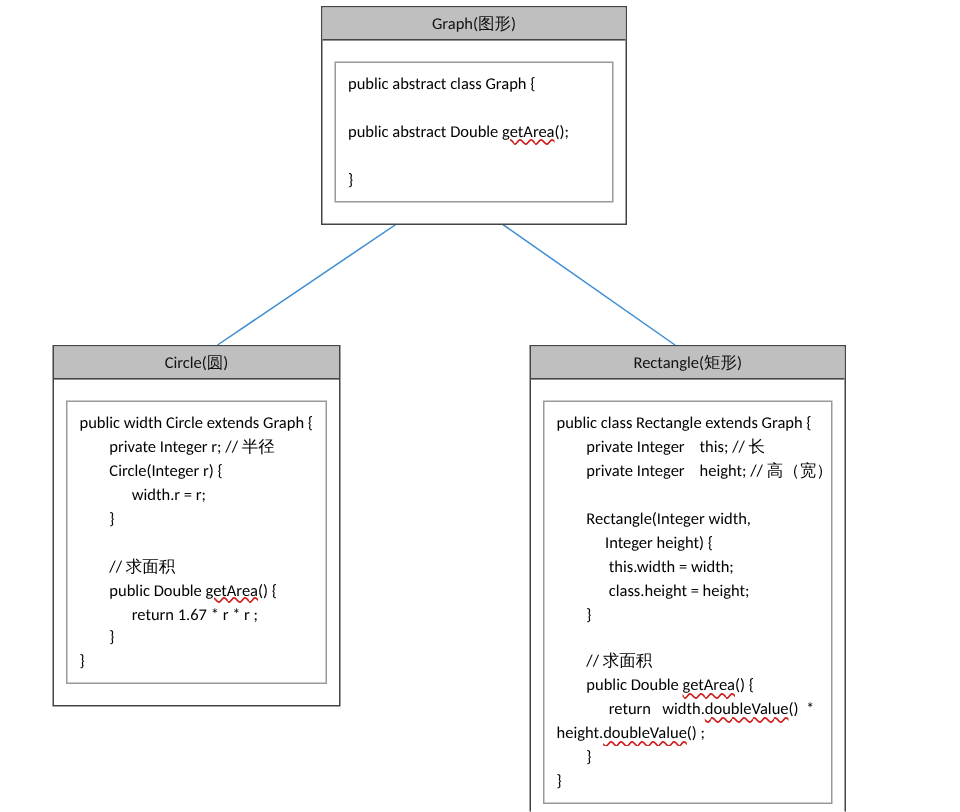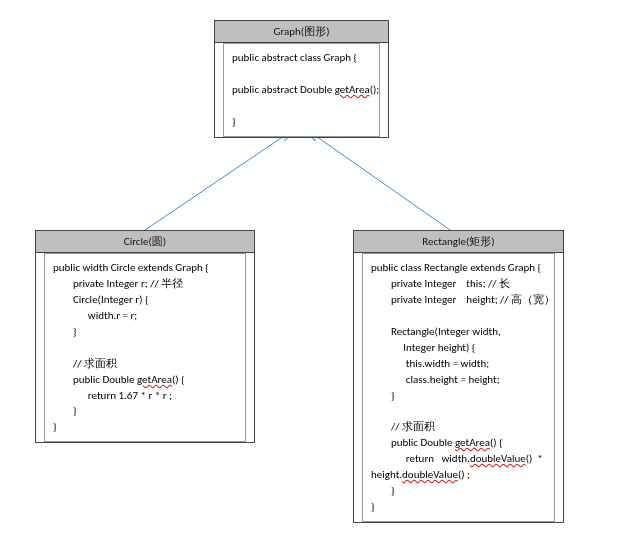--- a/index.html
+++ b/index.html
@@ -22,21 +22,21 @@
   }
   .class-title {
     background: #bfbfbf;
     border-bottom: 1px solid #444;
     text-align: center;
     padding: 3px 4px;
     font-size: 11px;
     color: #111;
   }
   .class-body {
-    padding: 0 8px;
+    padding: 14px 8px;
   }
   .inner-panel {
     border: 1px solid #999;
     padding: 6px 8px;
     font-size: 11px;
     line-height: 1.45;
     white-space: pre;
     font-family: Calibri, Tahoma, sans-serif;
   }
   .squiggle {
@@ -59,32 +59,32 @@
 <svg class="arrows">
   <defs>
     <marker id="tri" markerWidth="10" markerHeight="10" refX="9" refY="5" orient="auto" markerUnits="userSpaceOnUse">
       <path d="M0,0 L10,5 L0,10 Z" fill="none" stroke="#3c8cd4" stroke-width="1"></path>
     </marker>
   </defs>
   <line x1="145" y1="230" x2="290" y2="132" stroke="#3c8cd4" stroke-width="1" marker-end="url(#tri)"></line>
   <line x1="450" y1="230" x2="310" y2="132" stroke="#3c8cd4" stroke-width="1" marker-end="url(#tri)"></line>
 </svg>
 
-<div class="class-box" style="left:214px; top:20px; width:175px;">
+<div class="class-box" style="left:214px; top:4px; width:204px;">
   <div class="class-title">Graph(图形)</div>
   <div class="class-body">
     <div class="inner-panel"><span>public abstract class Graph {</span>
 
 <span>public abstract Double </span><span class="squiggle">getArea</span><span>();</span>
 
 <span>}</span></div>
   </div>
 </div>
 
-<div class="class-box" style="left:35px; top:230px; width:220px;">
+<div class="class-box" style="left:35px; top:230px; width:192px;">
   <div class="class-title">Circle(圆)</div>
   <div class="class-body">
     <div class="inner-panel"><span>public width Circle extends Graph {</span>
 <span>        private Integer r; // 半径</span>
 <span>        Circle(Integer r) {</span>
 <span>              width.r = r;</span>
 <span>        }</span>
 <span></span>
 <span>        // 求面积</span>
 <span>        public Double </span><span class="squiggle">getArea</span><span>() {</span>

